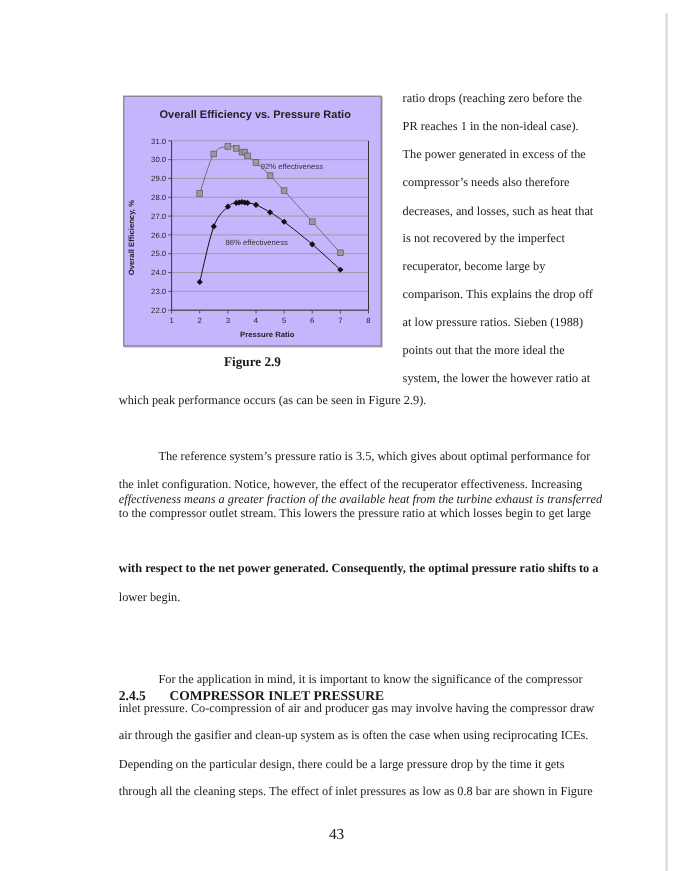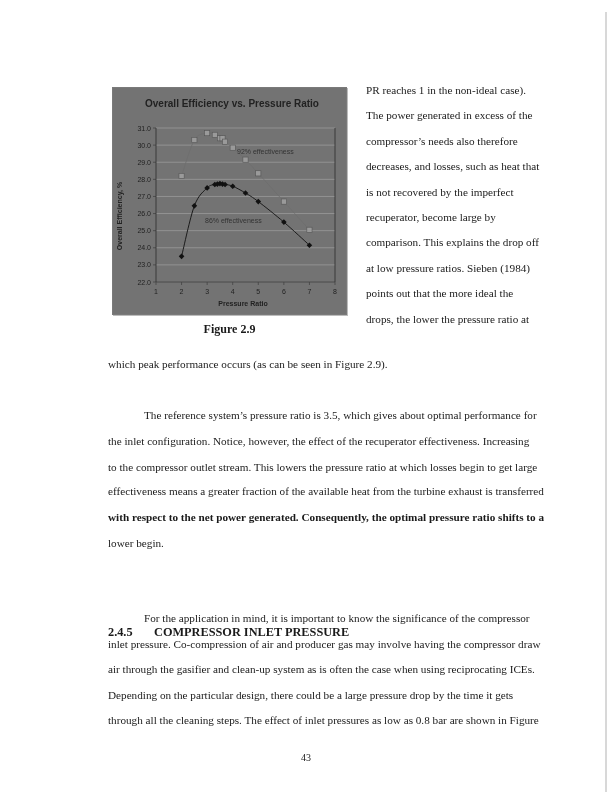--- a/index.html
+++ b/index.html
@@ -1,33 +1,33 @@
 <!DOCTYPE html>
 <html><head>
 <meta charset="utf-8">
 <style>
   html, body { margin: 0; padding: 0; background: #ffffff; }
   body { width: 612px; height: 792px; position: relative; overflow: hidden;
          font-family: "Liberation Serif", "DejaVu Serif", serif; color: #1a1a1a; }
   .page-edge { position: absolute; left: 605px; top: 12px; width: 2px; height: 780px; background: #d8d8d8; }
   .chart-box { position: absolute; left: 112px; top: 87px; width: 233px; height: 226px;
-               border: 1px solid #7a7a7a; box-shadow: 1px 1px 0 #bcbcbc; background: #737373; }
+               border: 1px solid #7a7a7a; box-shadow: 1px 1px 0 #bcbcbc; background: #c4b5fd; }
   .chart-svg { position: absolute; left: 0; top: 0; }
   .chart-title { font-family: "Liberation Sans", "DejaVu Sans", sans-serif; font-weight: bold; font-size: 10px; fill: #222; }
   .tick { font-family: "Liberation Sans", "DejaVu Sans", sans-serif; font-size: 7px; fill: #222; }
   .axlabel { font-family: "Liberation Sans", "DejaVu Sans", sans-serif; font-weight: bold; font-size: 7px; fill: #222; }
   .series-label { font-family: "Liberation Sans", "DejaVu Sans", sans-serif; font-size: 7px; fill: #333; }
   .caption { position: absolute; left: 112px; width: 235px; top: 322px; text-align: center;
              font-weight: bold; font-size: 12px; }
   .side-col { position: absolute; left: 366px; top: 78px; width: 200px; }
   .side-col p { margin: 0; font-size: 11.2px; line-height: 25.4px; white-space: nowrap; }
   .body-line { position: absolute; left: 108px; font-size: 11.2px; white-space: nowrap; }
   .heading { position: absolute; left: 108px; top: 589px; font-weight: bold; font-size: 12.3px; white-space: nowrap; margin-top: 36px; }
   .heading .num { display: inline-block; width: 46px; }
-  .page-num { position: absolute; left: 0; width: 612px; text-align: center; top: 752px; font-size: 10px; }
+  .page-num { position: absolute; left: 0; width: 612px; text-align: center; top: 752px; font-size: 14px; }
 </style>
 </head>
 <body>
 
 <div class="page-edge"></div>
 
 <div class="chart-box">
   <svg class="chart-svg" width="233" height="226">
     <text class="chart-title" x="119" y="19" text-anchor="middle">Overall Efficiency vs. Pressure Ratio</text>
     <g id="grid">
@@ -116,38 +116,39 @@
       </g>
     <text class="axlabel" x="130" y="218" text-anchor="middle">Pressure Ratio</text>
     <text class="axlabel" transform="translate(9,128) rotate(-90)" text-anchor="middle">Overall Efficiency, %</text>
     <text class="series-label" x="124" y="66">92% effectiveness</text>
     <text class="series-label" x="92" y="135">86% effectiveness</text>
   </svg>
 </div>
 <div class="caption">Figure 2.9</div>
 
 <div class="side-col" id="sidecol">
+    <p>ratio drops (reaching zero before the</p>
     <p>PR reaches 1 in the non-ideal case).</p>
     <p>The power generated in excess of the</p>
     <p>compressor’s needs also therefore</p>
     <p>decreases, and losses, such as heat that</p>
     <p>is not recovered by the imperfect</p>
     <p>recuperator, become large by</p>
     <p>comparison.  This explains the drop off</p>
-    <p>at low pressure ratios.  Sieben (1984)</p>
+    <p>at low pressure ratios.  Sieben (1988)</p>
     <p>points out that the more ideal the</p>
-    <p>drops, the lower the pressure ratio at</p>
+    <p>system, the lower the however ratio at</p>
   </div>
 
 <div class="body-line" style="top:358px">which peak performance occurs (as can be seen in Figure 2.9).</div>
 
 <div id="p2">
     <div class="body-line" style="top: 409px; left: 144px;">The reference system’s pressure ratio is 3.5, which gives about optimal performance for</div>
     <div class="body-line" style="top: 434.6px;">the inlet configuration.  Notice, however, the effect of the recuperator effectiveness.  Increasing</div>
-    <div class="body-line" style="top: 485px;">effectiveness means a greater fraction of the available heat from the turbine exhaust is transferred</div>
+    <div class="body-line" style="top: 448px; font-style: italic;">effectiveness means a greater fraction of the available heat from the turbine exhaust is transferred</div>
     <div class="body-line" style="top: 461px;">to the compressor outlet stream.  This lowers the pressure ratio at which losses begin to get large</div>
     <div class="body-line" style="top: 511.4px; font-weight: bold;">with respect to the net power generated.  Consequently, the optimal pressure ratio shifts to a</div>
     <div class="body-line" style="top: 537px;">lower begin.</div>
   </div>
 
 <div class="heading">
   <span class="num">2.4.5</span><span>COMPRESSOR INLET PRESSURE</span>
 </div>
 
 <div id="p3">

